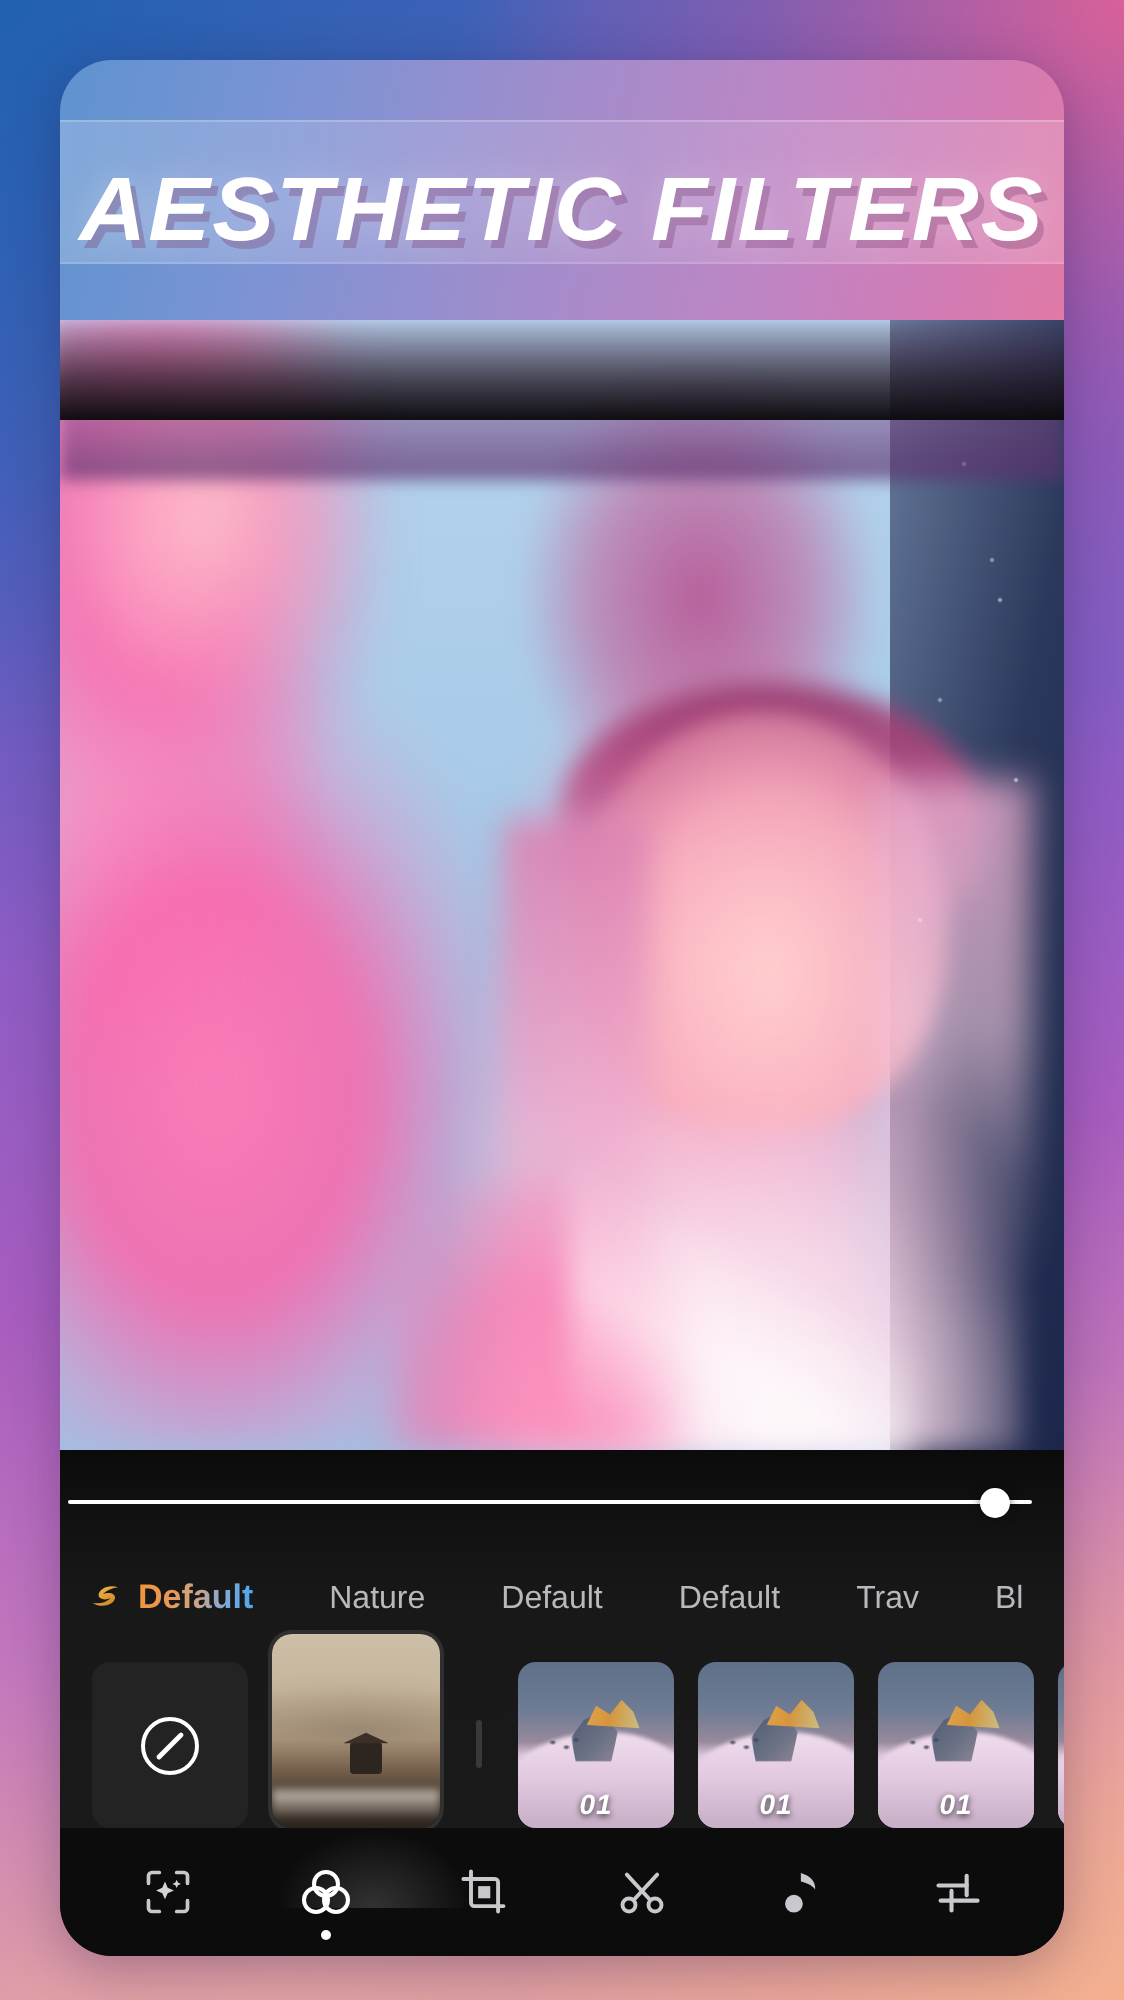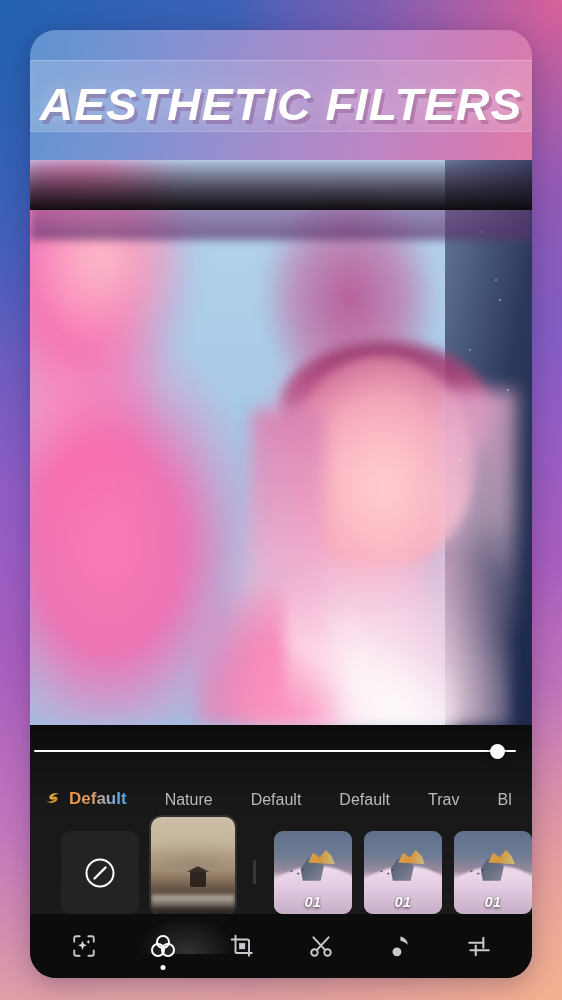--- a/index.html
+++ b/index.html
@@ -218,21 +218,21 @@
     color:transparent;
   }
   #default-spark-icon { width:19px; height:19px; flex:0 0 auto; }
 
   
   #filter-thumbs {
     position:relative;
     display:flex;
     align-items:flex-end;
     height:105px;
-    padding:0 0 0 31px;
+    padding:0 0 0 16px;
     gap:12px;
     overflow:hidden;
   }
   .thumb {
     position:relative;
     flex:0 0 auto;
     width:78px; height:83px;
     border-radius:9px;
     overflow:hidden;
     background:#242324;

